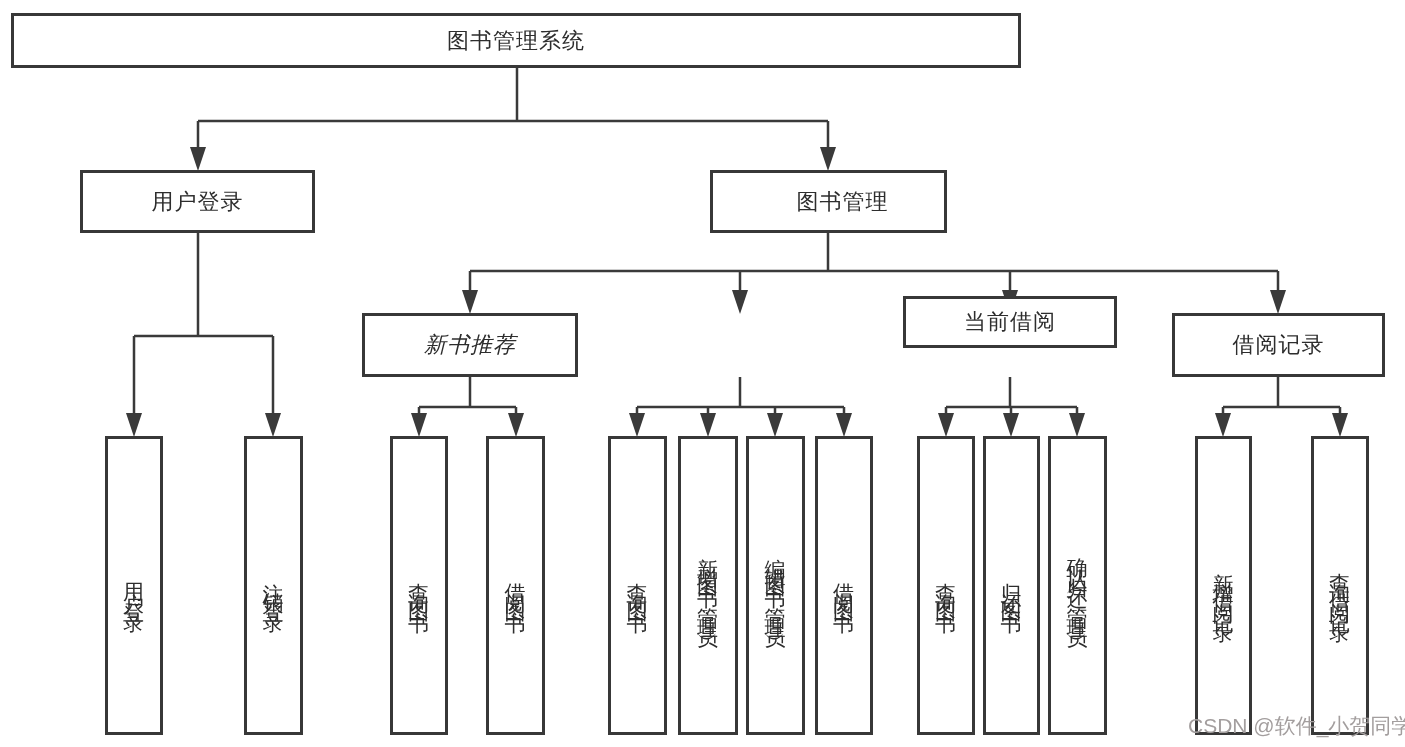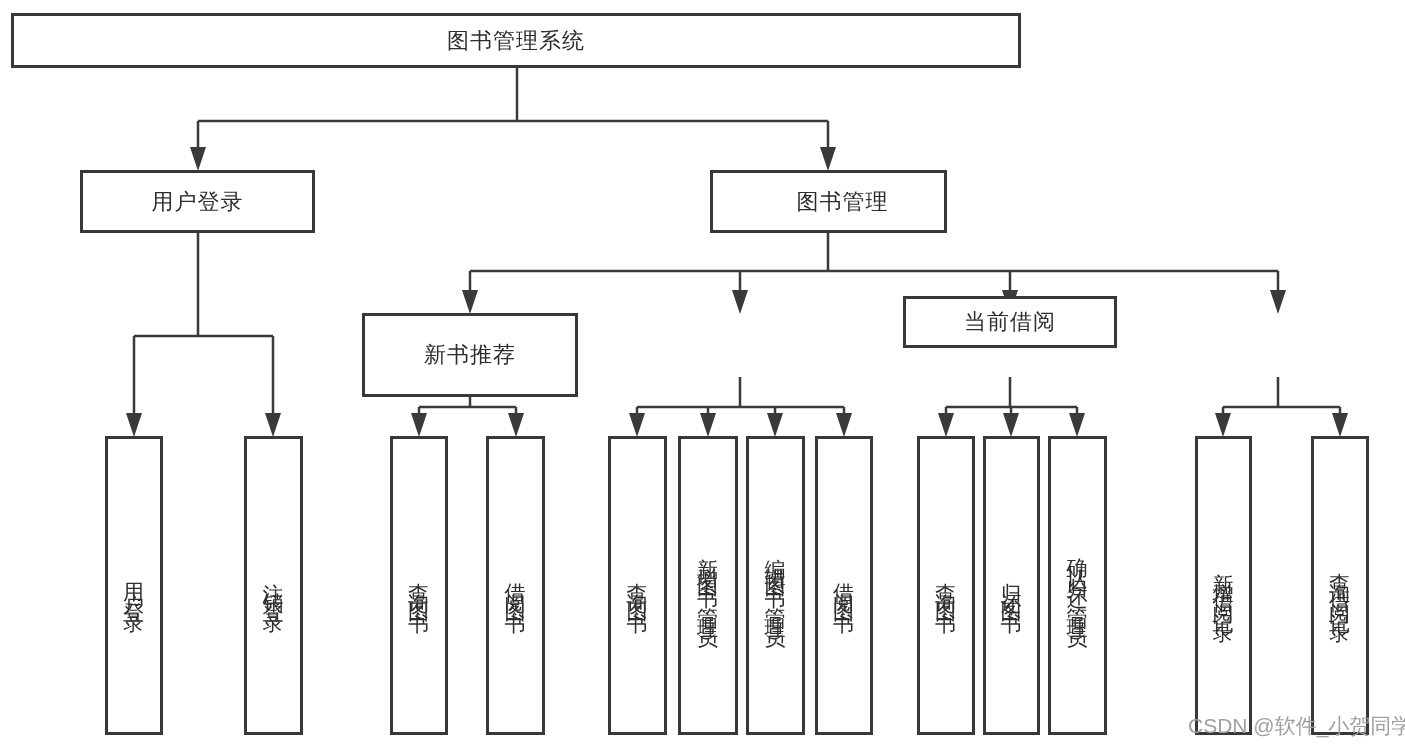--- a/index.html
+++ b/index.html
@@ -114,25 +114,28 @@
     <span>图书管理系统</span>
   </div>
 
   <div class="box" style="left:80px; top:170px; width:235px; height:63px;">
     <span>用户登录</span>
   </div>
   <div class="box" style="left:710px; top:170px; width:237px; height:63px;padding-left:28px;">
     <span>图书管理</span>
   </div>
 
-  <div class="box" style="left:362px; top:313px; width:216px; height:84px;">
+  <div class="box" style="left:362px; top:313px; width:216px; height:64px;font-style:italic;">
     <span>新书推荐</span>
   </div>
   <div class="box" style="left:903px; top:296px; width:214px; height:52px;">
     <span>当前借阅</span>
+  </div>
+  <div class="box" style="left:1172px; top:313px; width:213px; height:64px;">
+    <span>借阅记录</span>
   </div>
 
   <div class="leaf" style="left:105px; width:58px;">
     <span>用户登录</span>
   </div>
   <div class="leaf" style="left:244px; width:59px;">
     <span>注销登录</span>
   </div>
 
   <div class="leaf" style="left:390px; width:58px;">

